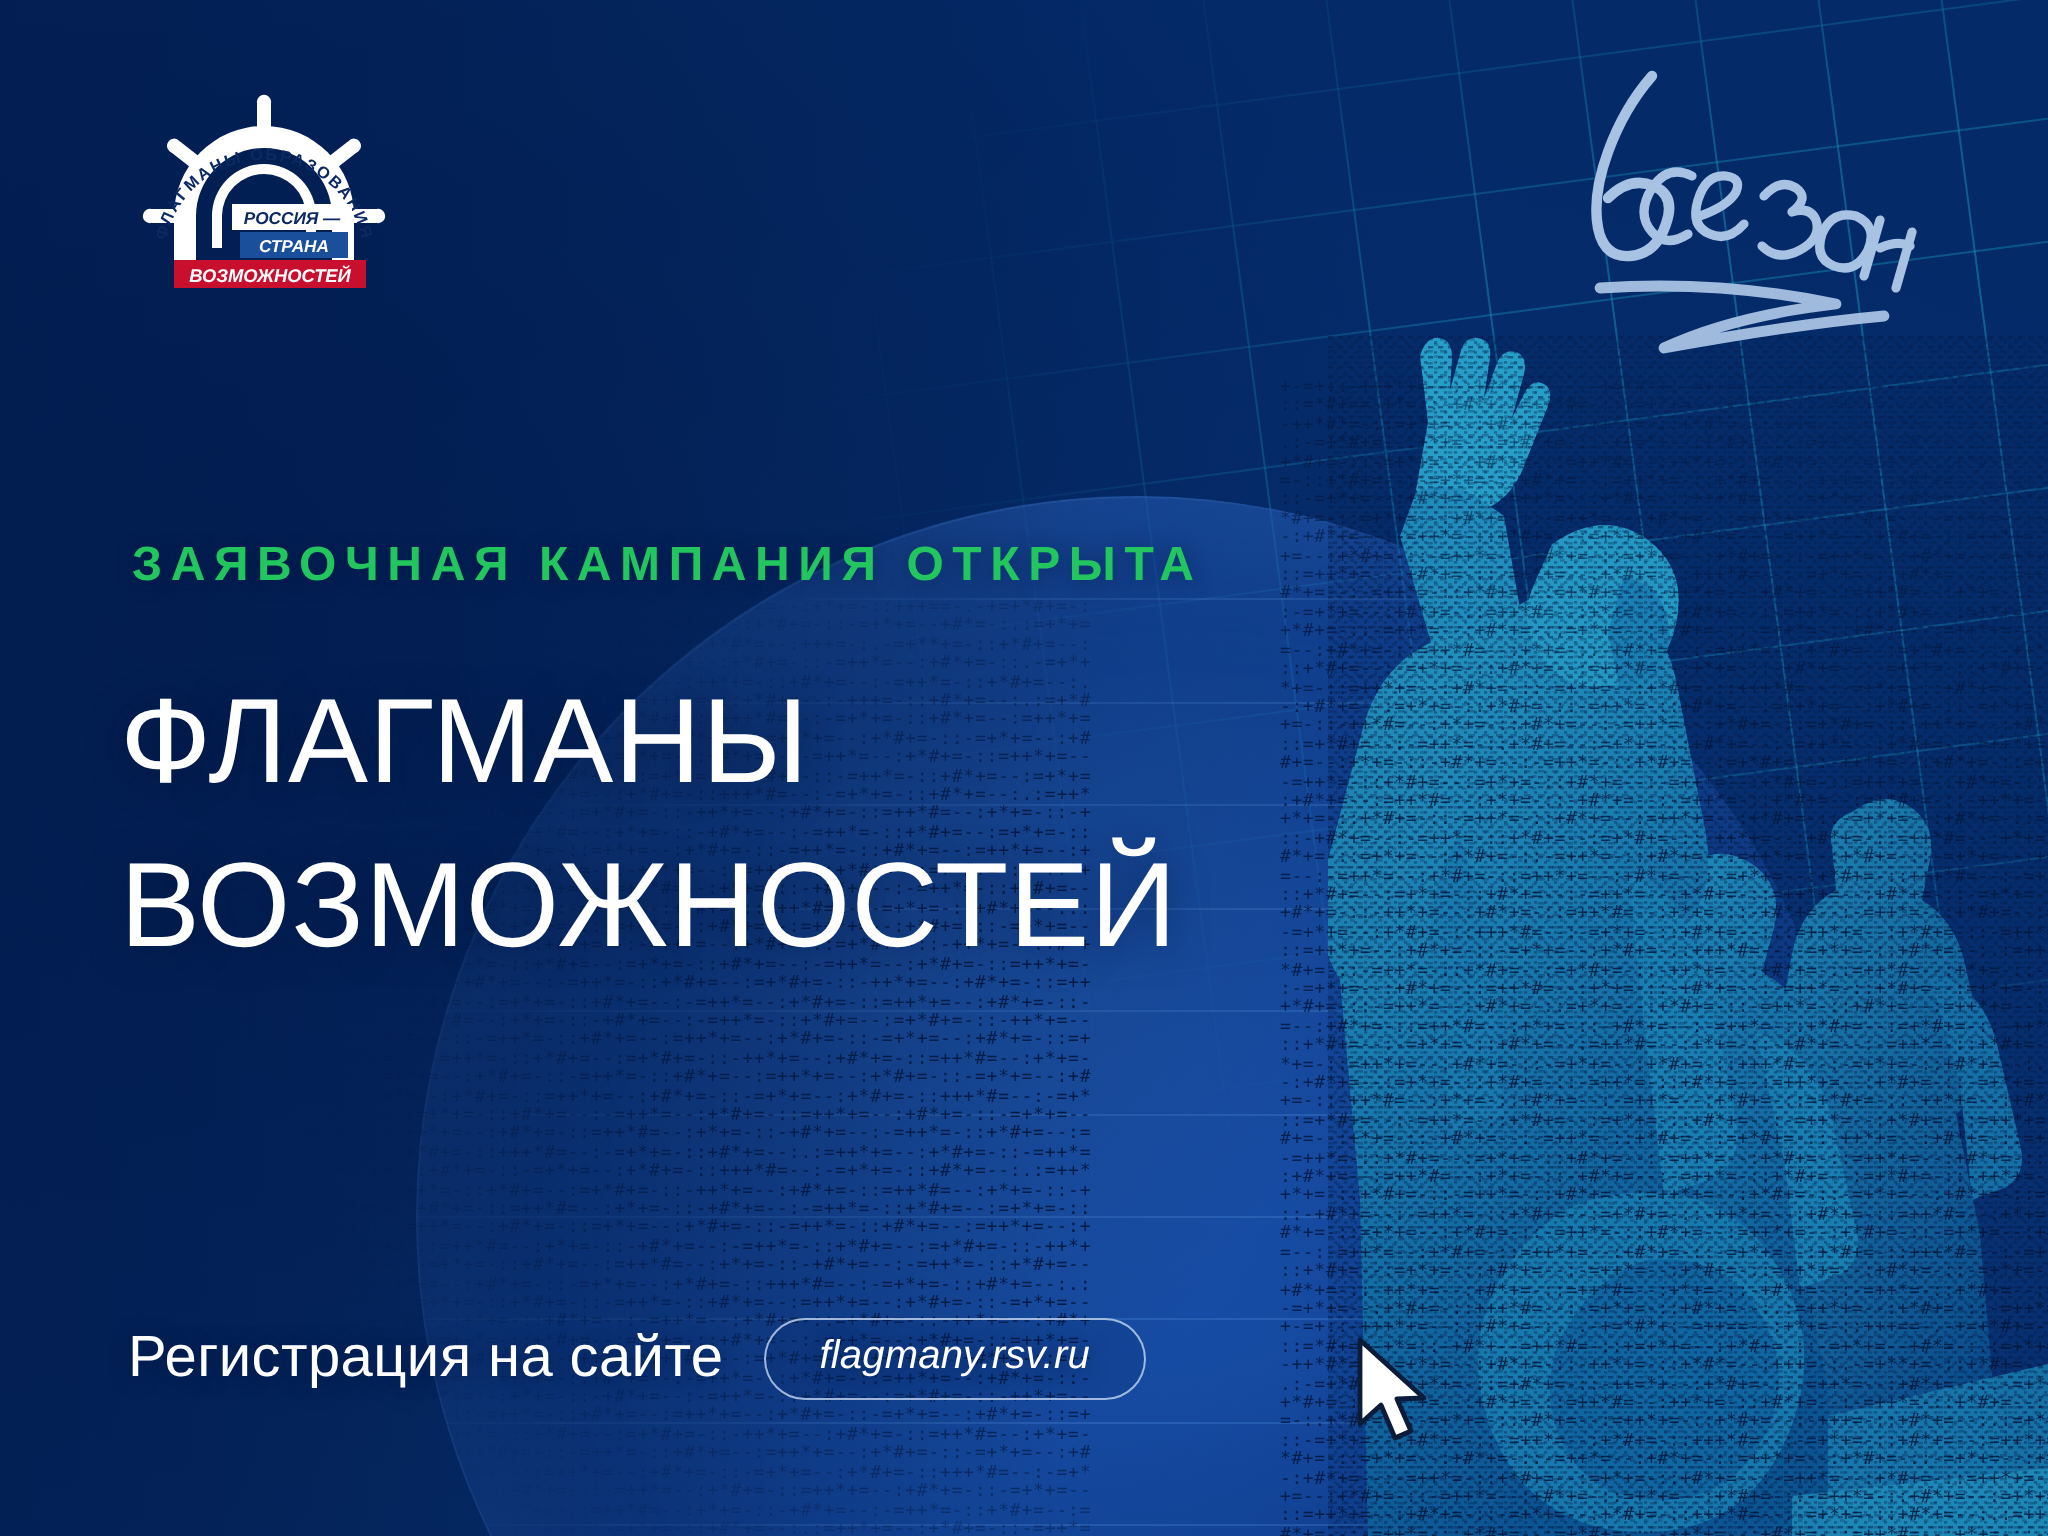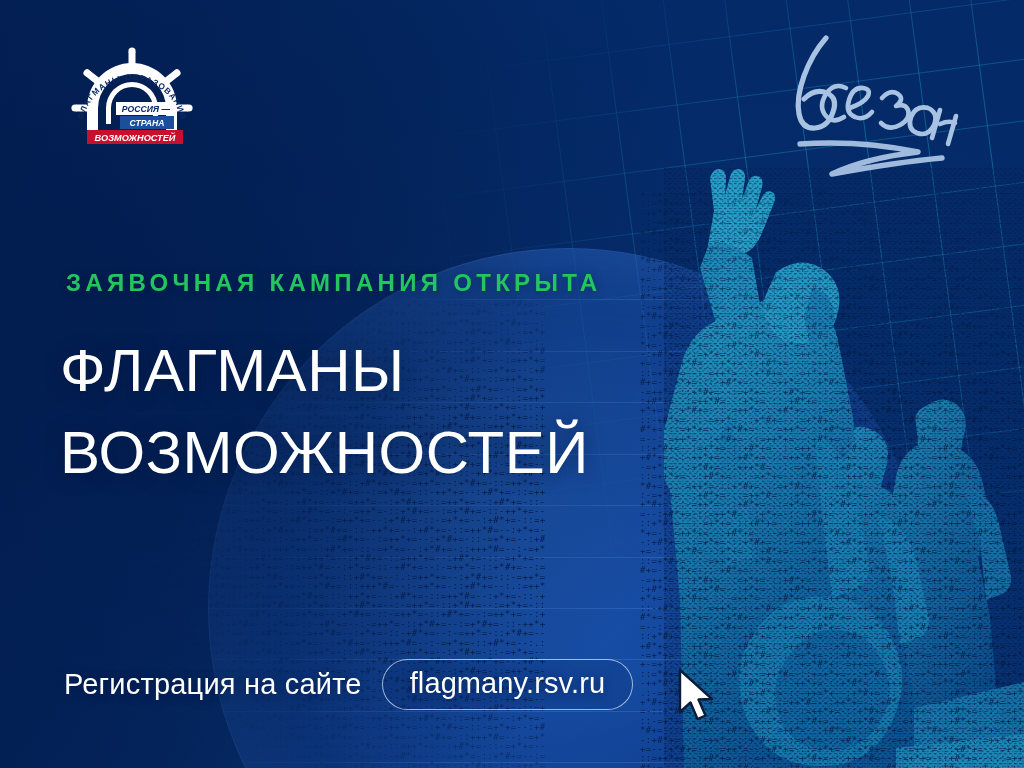--- a/index.html
+++ b/index.html
@@ -208,26 +208,27 @@
     font-weight: 400;
     letter-spacing: .2px;
     white-space: nowrap;
     text-shadow: 0 1px 10px rgba(0,20,60,0.55);
   }
   .url-pill {
     border: 1.4px solid rgba(186,206,236,0.85);
     border-radius: 999px;
     padding: 7px 27px 9px 27px;
     color: #ffffff;
-    font-size: 29px;
+    font-size: 20px;
     font-weight: 400;
     letter-spacing: .1px;
     white-space: nowrap;
     background: rgba(8,40,100,0.18);
     text-shadow: 0 1px 10px rgba(0,20,60,0.55);
+    font-style: italic;
   }
 
   
   .cursor {
     position: absolute;
     left: 676px;
     top: 668px;
     width: 46px;
     height: 58px;
     pointer-events: none;

